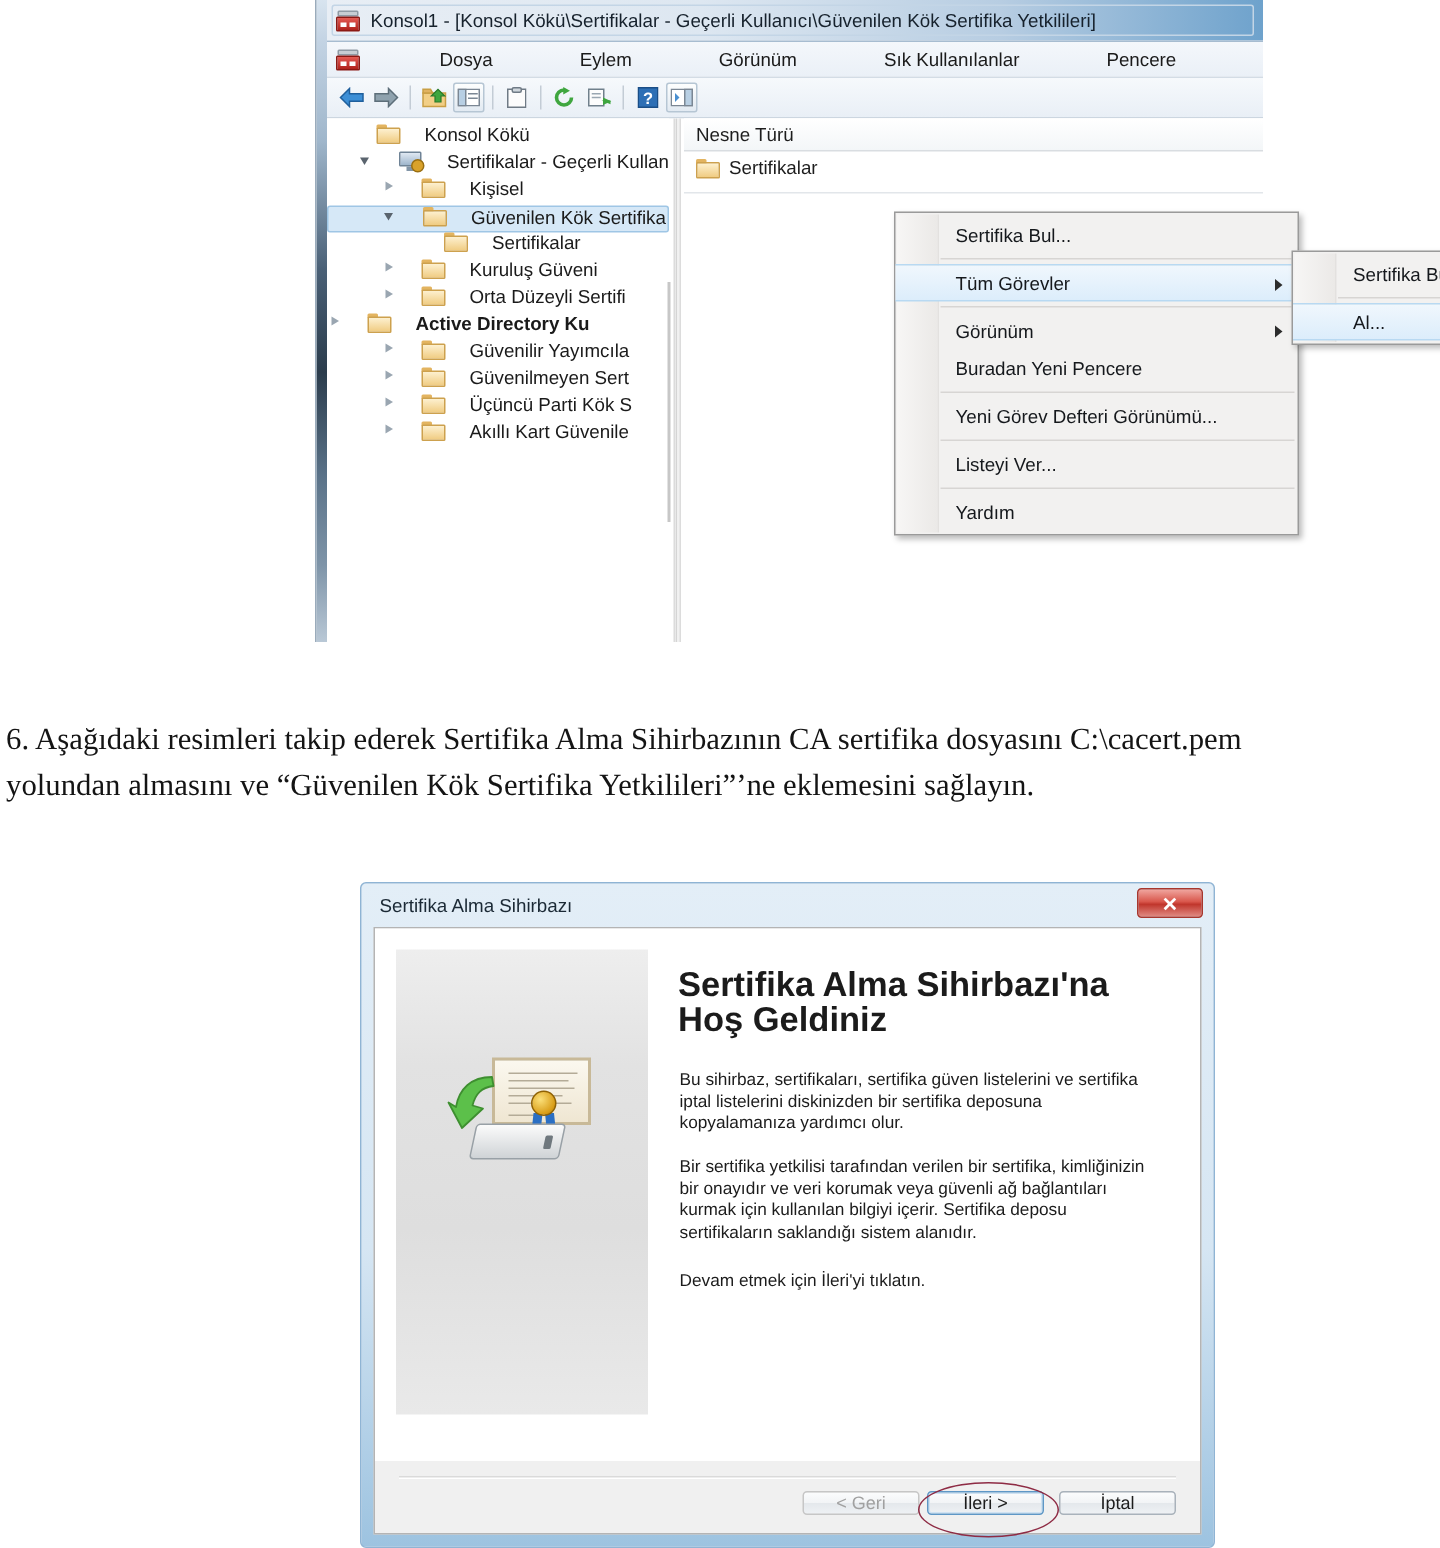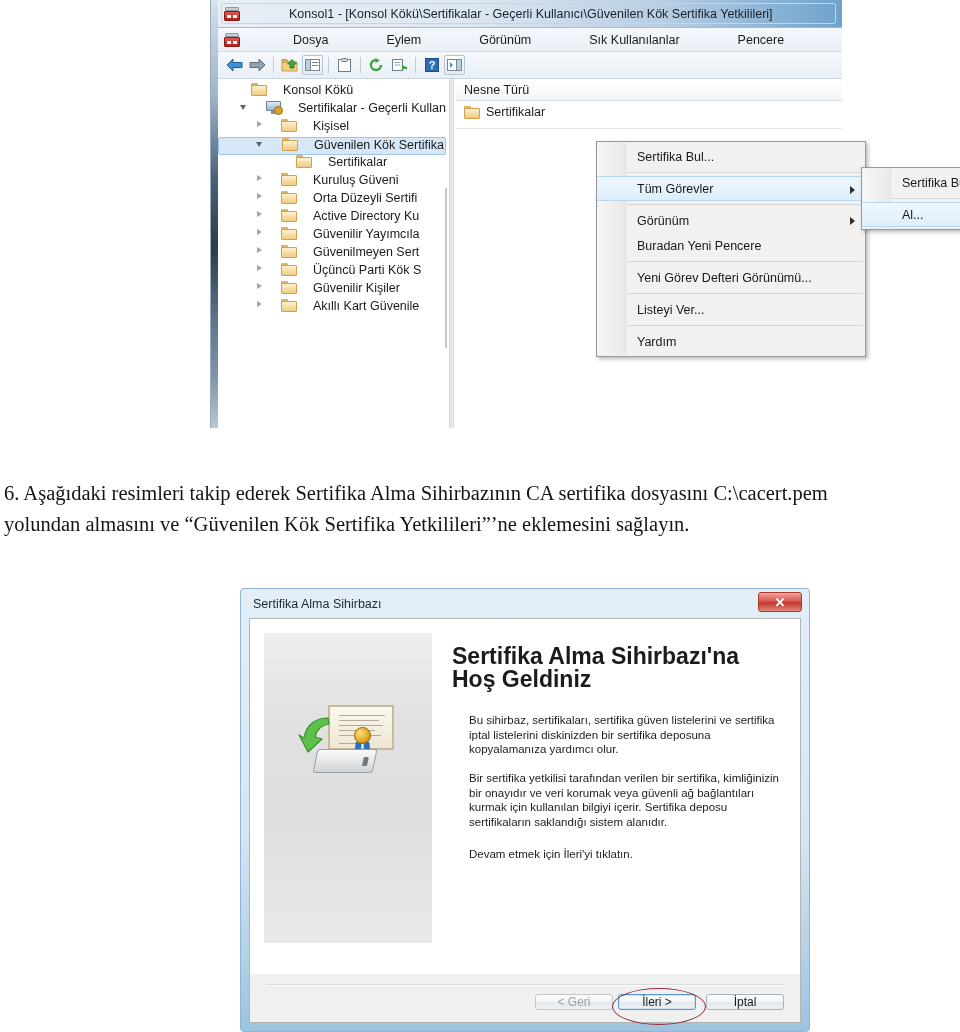--- a/index.html
+++ b/index.html
@@ -43,21 +43,20 @@
   .mmc-titlebar {
     position: absolute;
     left: 0; top: 0;
     width: 624px; height: 28px;
     background: linear-gradient(to right, #e8eef5 0%, #dde7f1 40%, #b7cde2 72%, #6ea2cc 100%);
     border-bottom: 1px solid #a7bcd0;
     display: flex;
     align-items: center;
     box-sizing: border-box;
     padding-left: 6px;
-    gap: 42px;
   }
   .mmc-titlebar-inner {
     position: absolute;
     left: 3px; top: 3px; right: 6px; bottom: 3px;
     border: 1px solid #c3d5e6;
     border-radius: 2px;
     pointer-events: none;
   }
   .mmc-title-text {
     font-size: 12.5px;
@@ -461,21 +460,20 @@
     color: #1b1b1b;
     line-height: 23px;
   }
   .wiz-para {
     position: absolute;
     left: 203px;
     width: 322px;
     font-size: 11.5px;
     color: #1c1c1c;
     line-height: 14.5px;
-    margin-left: 16px;
   }
   #wiz-p1 { top: 94px; }
   #wiz-p2 { top: 152px; }
   #wiz-p3 { top: 228px; }
 
   .wiz-footer {
     position: absolute;
     left: 0; top: 355px;
     width: 550px; height: 48px;
     background: #f0f0f0;
@@ -661,59 +659,51 @@
             <span>Kuruluş Güveni</span>
           </div>
           <div class="tree-row" style="padding-left: 36px;">
             <span class="expander closed"></span>
             <span class="folder-ico">
               <span class="tab"></span>
               <span class="bdy"></span>
             </span>
             <span>Orta Düzeyli Sertifi</span>
           </div>
+          <div class="tree-row" style=" font-weight: bold;">
+            <span class="expander closed"></span>
+            <span class="folder-ico">
+              <span class="tab"></span>
+              <span class="bdy"></span>
+            </span>
+            <span>Active Directory Ku</span>
+          </div>
           <div class="tree-row" style="padding-left: 36px;">
             <span class="expander closed"></span>
             <span class="folder-ico">
               <span class="tab"></span>
               <span class="bdy"></span>
             </span>
-            <span>Active Directory Ku</span>
+            <span>Güvenilir Yayımcıla</span>
           </div>
           <div class="tree-row" style="padding-left: 36px;">
             <span class="expander closed"></span>
             <span class="folder-ico">
               <span class="tab"></span>
               <span class="bdy"></span>
             </span>
-            <span>Güvenilir Yayımcıla</span>
+            <span>Güvenilmeyen Sert</span>
           </div>
           <div class="tree-row" style="padding-left: 36px;">
             <span class="expander closed"></span>
             <span class="folder-ico">
               <span class="tab"></span>
               <span class="bdy"></span>
             </span>
-            <span>Güvenilmeyen Sert</span>
-          </div>
-          <div class="tree-row" style="padding-left: 36px;">
-            <span class="expander closed"></span>
-            <span class="folder-ico">
-              <span class="tab"></span>
-              <span class="bdy"></span>
-            </span>
             <span>Üçüncü Parti Kök S</span>
-          </div>
-          <div class="tree-row" style="padding-left: 36px;">
-            <span class="expander closed"></span>
-            <span class="folder-ico">
-              <span class="tab"></span>
-              <span class="bdy"></span>
-            </span>
-            <span>Güvenilir Kişiler</span>
           </div>
           <div class="tree-row" style="padding-left: 36px;">
             <span class="expander closed"></span>
             <span class="folder-ico">
               <span class="tab"></span>
               <span class="bdy"></span>
             </span>
             <span>Akıllı Kart Güvenile</span>
           </div>
         </div>

